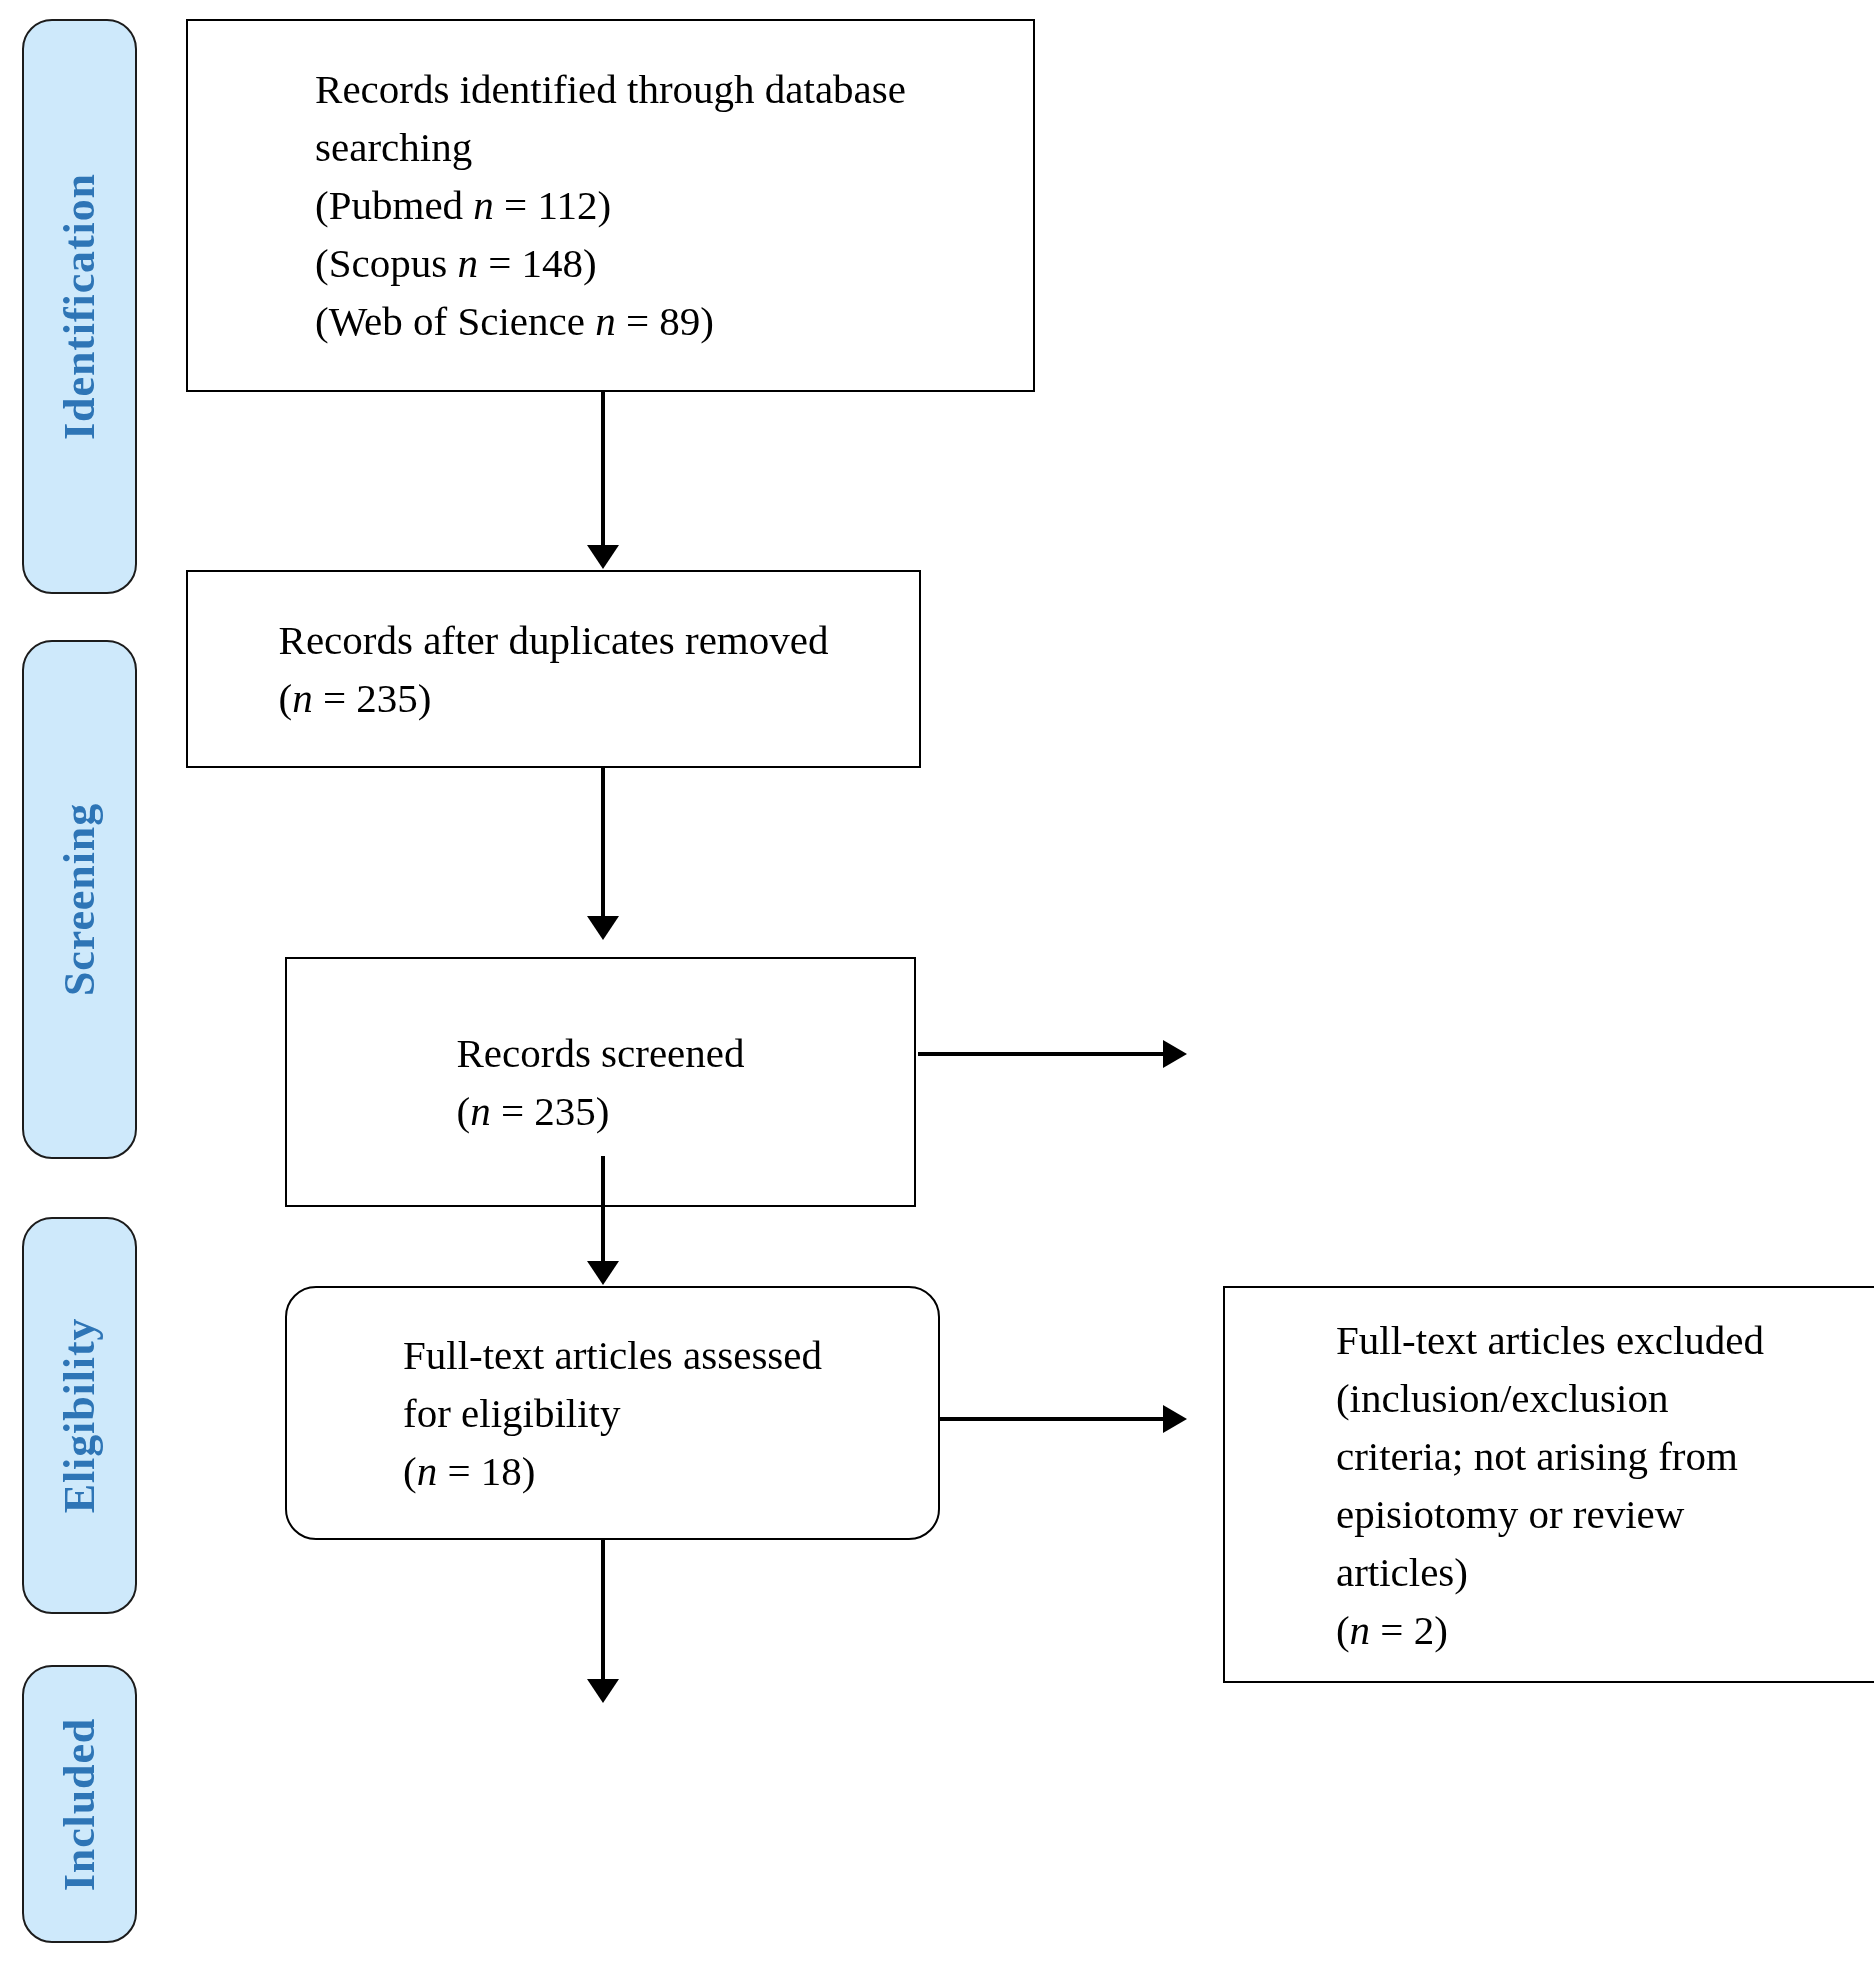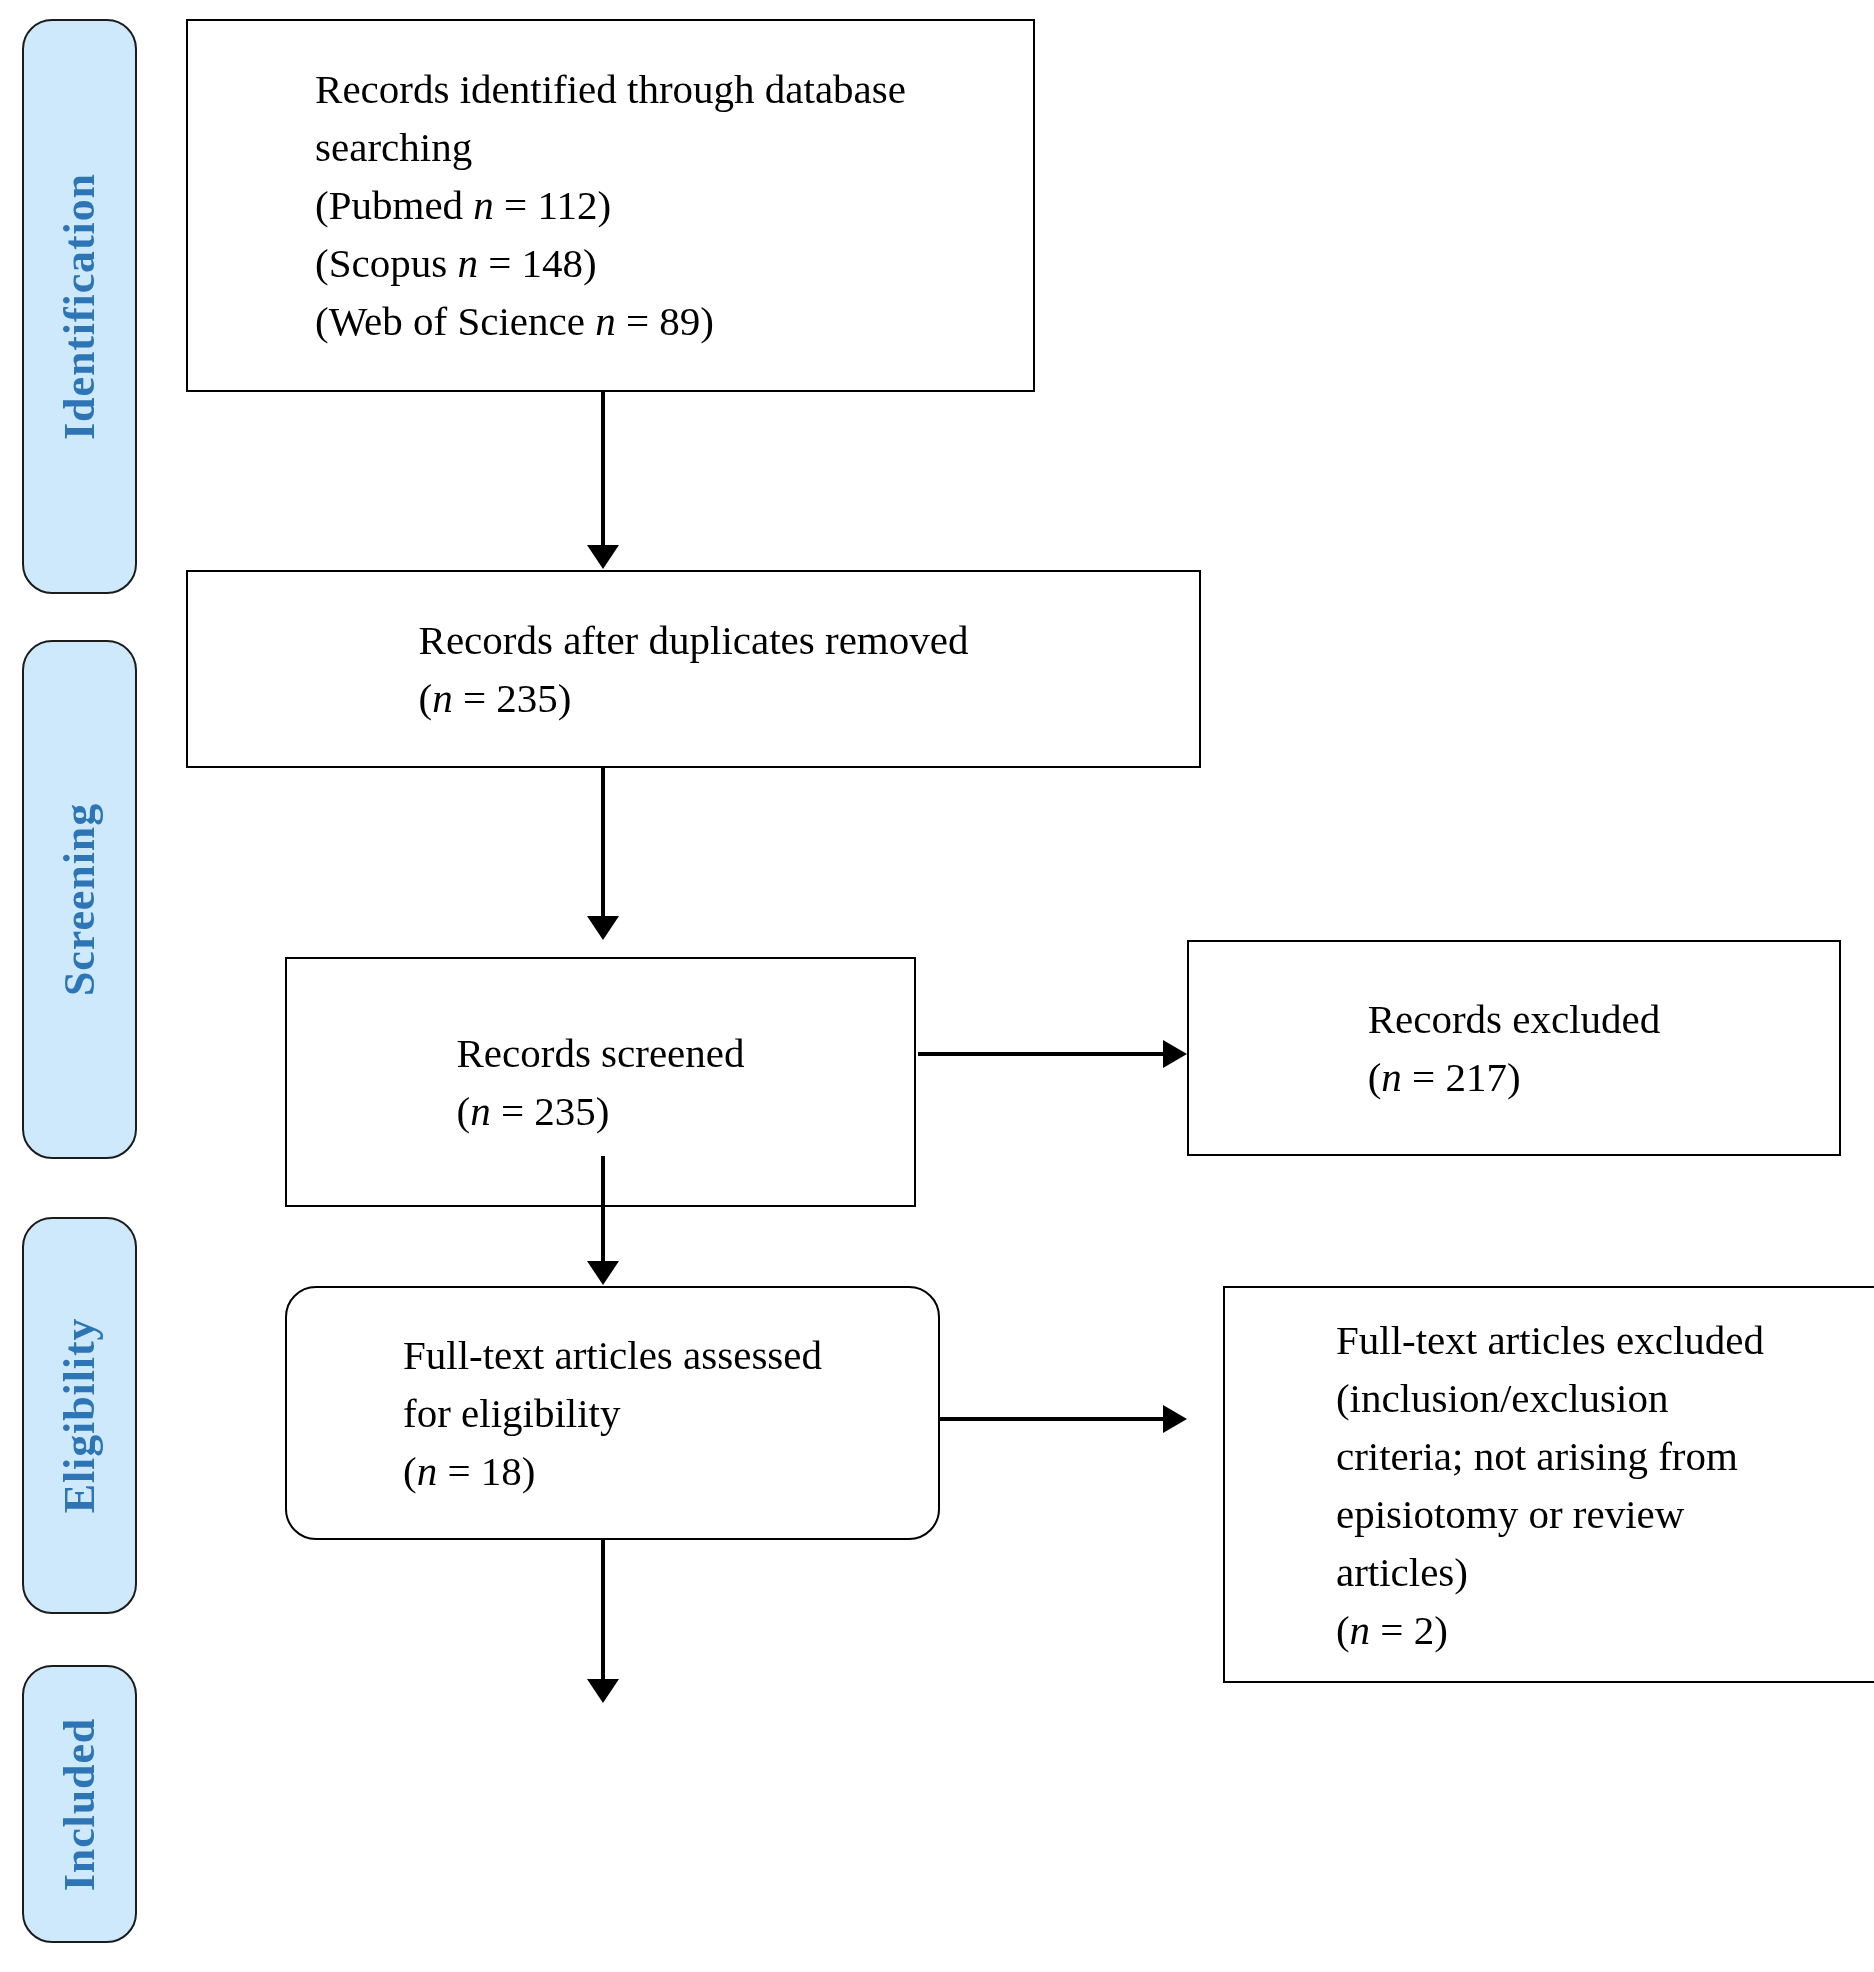--- a/index.html
+++ b/index.html
@@ -50,21 +50,21 @@
     background: #ffffff;
     border: 2.8px solid var(--box-border);
     display: flex;
     align-items: center;
     justify-content: center;
     font-size: 41px;
     line-height: 58px;
     padding: 9.3px 16.7px;
   }
   .box-identified         { left: 186px;  top: 18.6px;   width: 849px; height: 373px; }
-  .box-duplicates-removed { left: 186px;  top: 570px;  width: 1015px; height: 198px; }
+  .box-duplicates-removed { left: 186px;  top: 570px;  width: 735px; height: 198px; }
   .box-screened           { left: 285px;  top: 940px; width: 631px; height: 250px; margin-top: 17px; }
   .box-records-excluded   { left: 1187px; top: 940px; width: 654px; height: 216px; }
   .box-fulltext-assessed  { left: 285px;  top: 1286px; width: 655px; height: 254px; border-radius: 31px; }
   .box-fulltext-excluded  { left: 1187px; top: 1286px; width: 654px; height: 397px; margin-left: 36px; }
   .box-included-synthesis { left: 285px;  top: 1703px; width: 655px; height: 232px; }
 
   
   .vline {
     position: absolute;
     width: 3.7px;
@@ -113,23 +113,20 @@
   </div>
 
   <div class="flowbox box-duplicates-removed">
     <div>Records after duplicates removed<br>(<i>n</i> = 235)</div>
   </div>
 
   <div class="flowbox box-screened">
     <div>Records screened<br>(<i>n</i> = 235)</div>
   </div>
 
-  <div class="flowbox box-records-excluded">
-    <div>Records excluded<br>(<i>n</i> = 217)</div>
-  </div>
 
   <div class="flowbox box-fulltext-assessed">
     <div>Full-text articles assessed<br>for eligibility<br>(<i>n</i> = 18)</div>
   </div>
 
   <div class="flowbox box-fulltext-excluded">
     <div>Full-text articles excluded<br>(inclusion/exclusion<br>criteria; not arising from<br>episiotomy or review<br>articles)<br>(<i>n</i> = 2)</div>
   </div>
 
 

